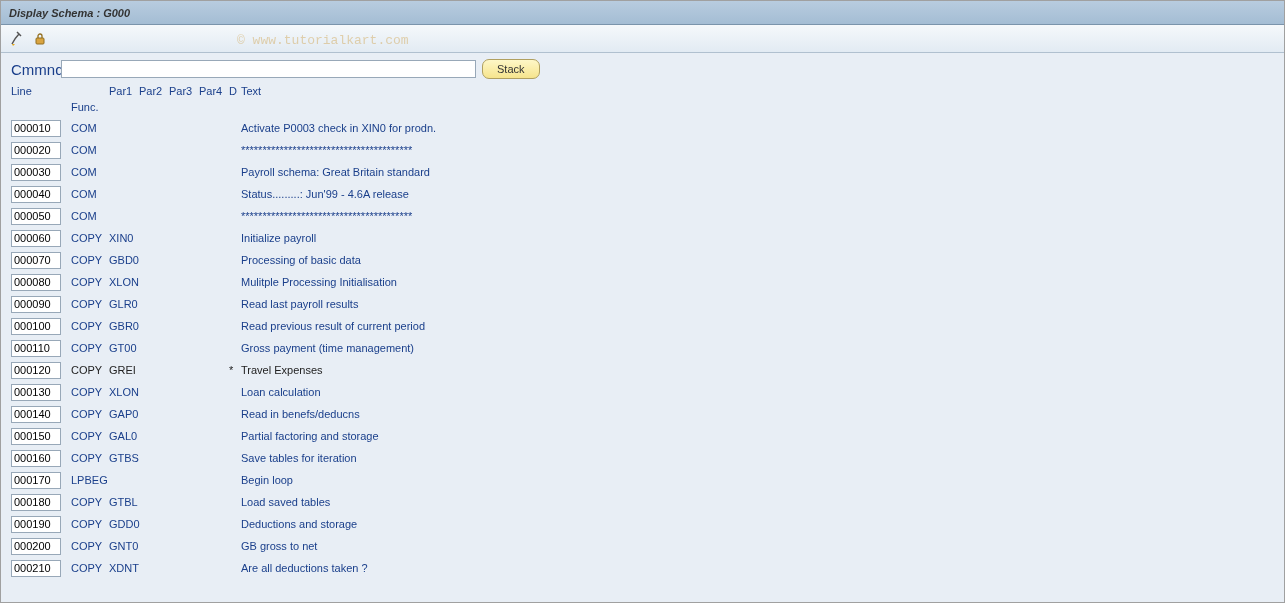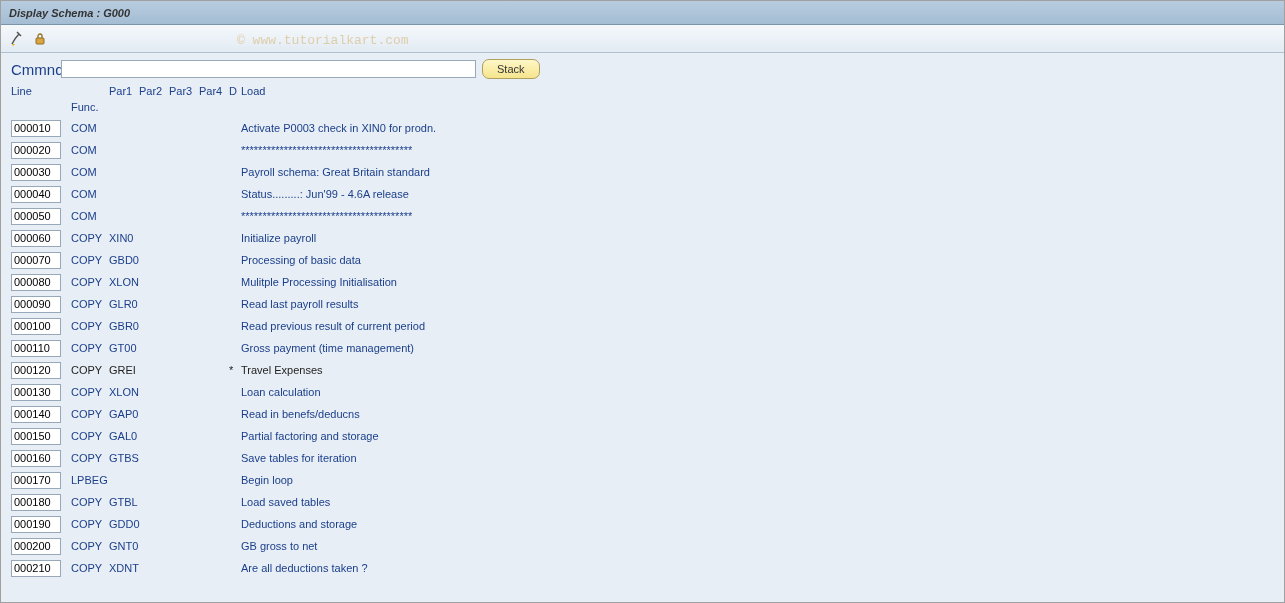--- a/index.html
+++ b/index.html
@@ -175,21 +175,21 @@
   </div>
 
   <div class="header-row">
     <span class="col-line">Line</span>
     <span class="col-func">Func.</span>
     <span class="col-par1">Par1</span>
     <span class="col-par2">Par2</span>
     <span class="col-par3">Par3</span>
     <span class="col-par4">Par4</span>
     <span class="col-d">D</span>
-    <span class="col-text">Load</span>
+    <span class="col-text">Text</span>
   </div>
 
   <div id="rows-container">
       <div class="data-row">
         <div class="c-line">
           <input type="text" class="line-input" value="000010" style="">
         </div>
         <div class="cell c-func">COM</div>
         <div class="cell c-par1"></div>
         <div class="cell c-par2"></div>

